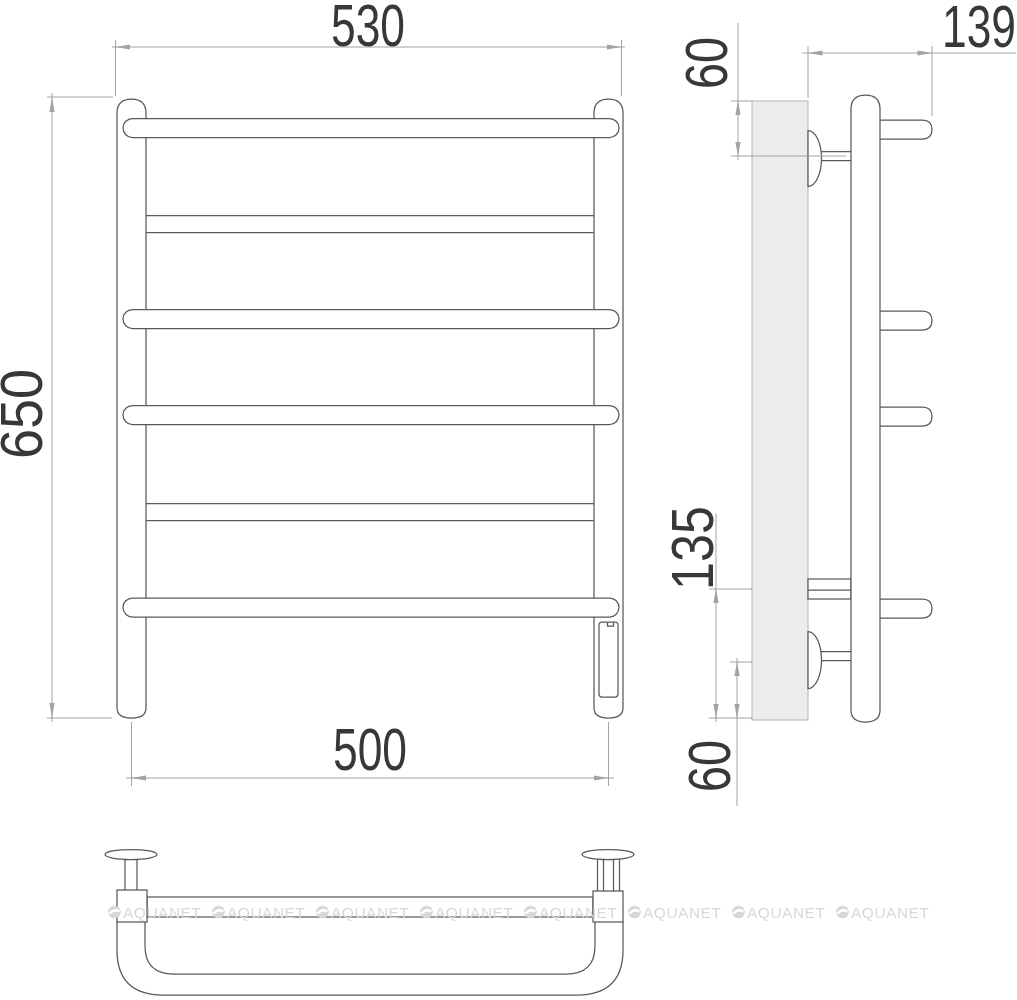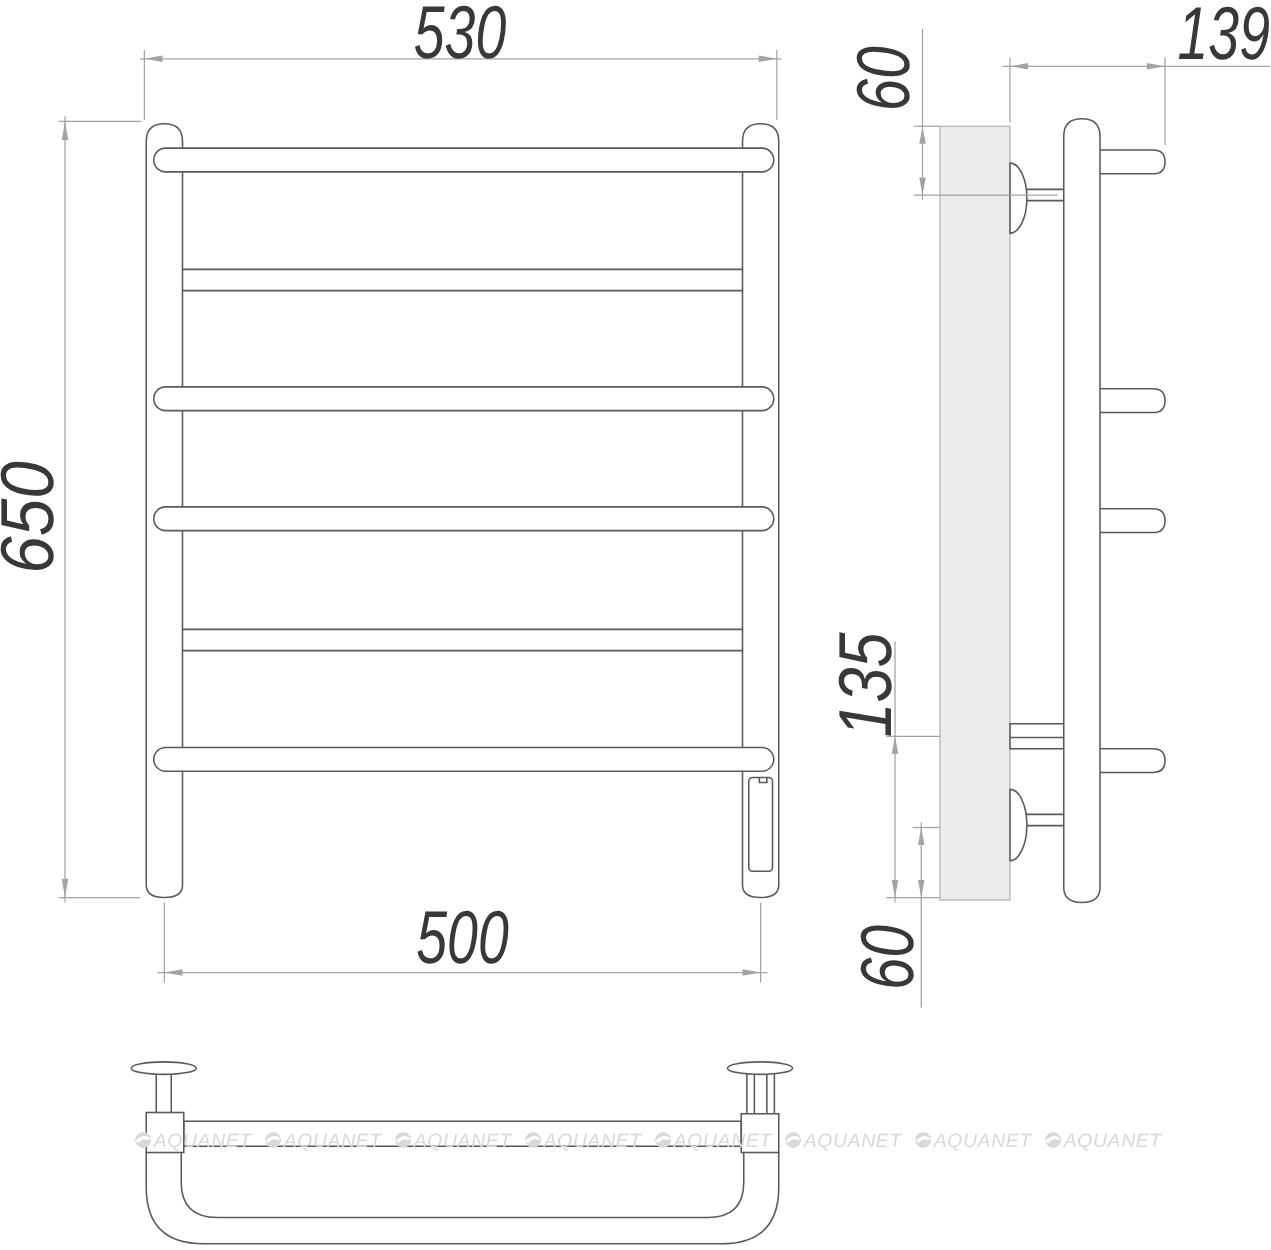--- a/index.html
+++ b/index.html
@@ -1,16 +1,16 @@
 <!DOCTYPE html>
 <html><head>
 <meta charset="utf-8">
 <style>
   html,body{margin:0;padding:0;background:#ffffff;}
-  .page{width:1017px;height:1000px;position:relative;background:#fff;overflow:hidden;font-style:italic;}
+  .page{width:1017px;height:1000px;position:relative;background:#fff;overflow:hidden;}
   svg{display:block;}
   .obj{stroke:#5a5a5a;stroke-width:1.25;fill:none;}
   .objw{stroke:#5a5a5a;stroke-width:1.25;fill:#ffffff;}
   .wall{fill:#ececec;stroke:#b3b3b3;stroke-width:1;}
   .dim{stroke:#a3a3a3;stroke-width:1;fill:none;}
   .arr{fill:#a3a3a3;stroke:none;}
   .dimtxt{font-family:"Liberation Sans","DejaVu Sans",sans-serif;font-size:60px;fill:#383838;}
   .wm{font-family:"Liberation Sans","DejaVu Sans",sans-serif;font-size:15.5px;letter-spacing:0.5px;fill:#d8d8d8;}
   .wmc{fill:#d8d8d8;}
   .wms{stroke:#ffffff;stroke-width:2.4;fill:none;}

